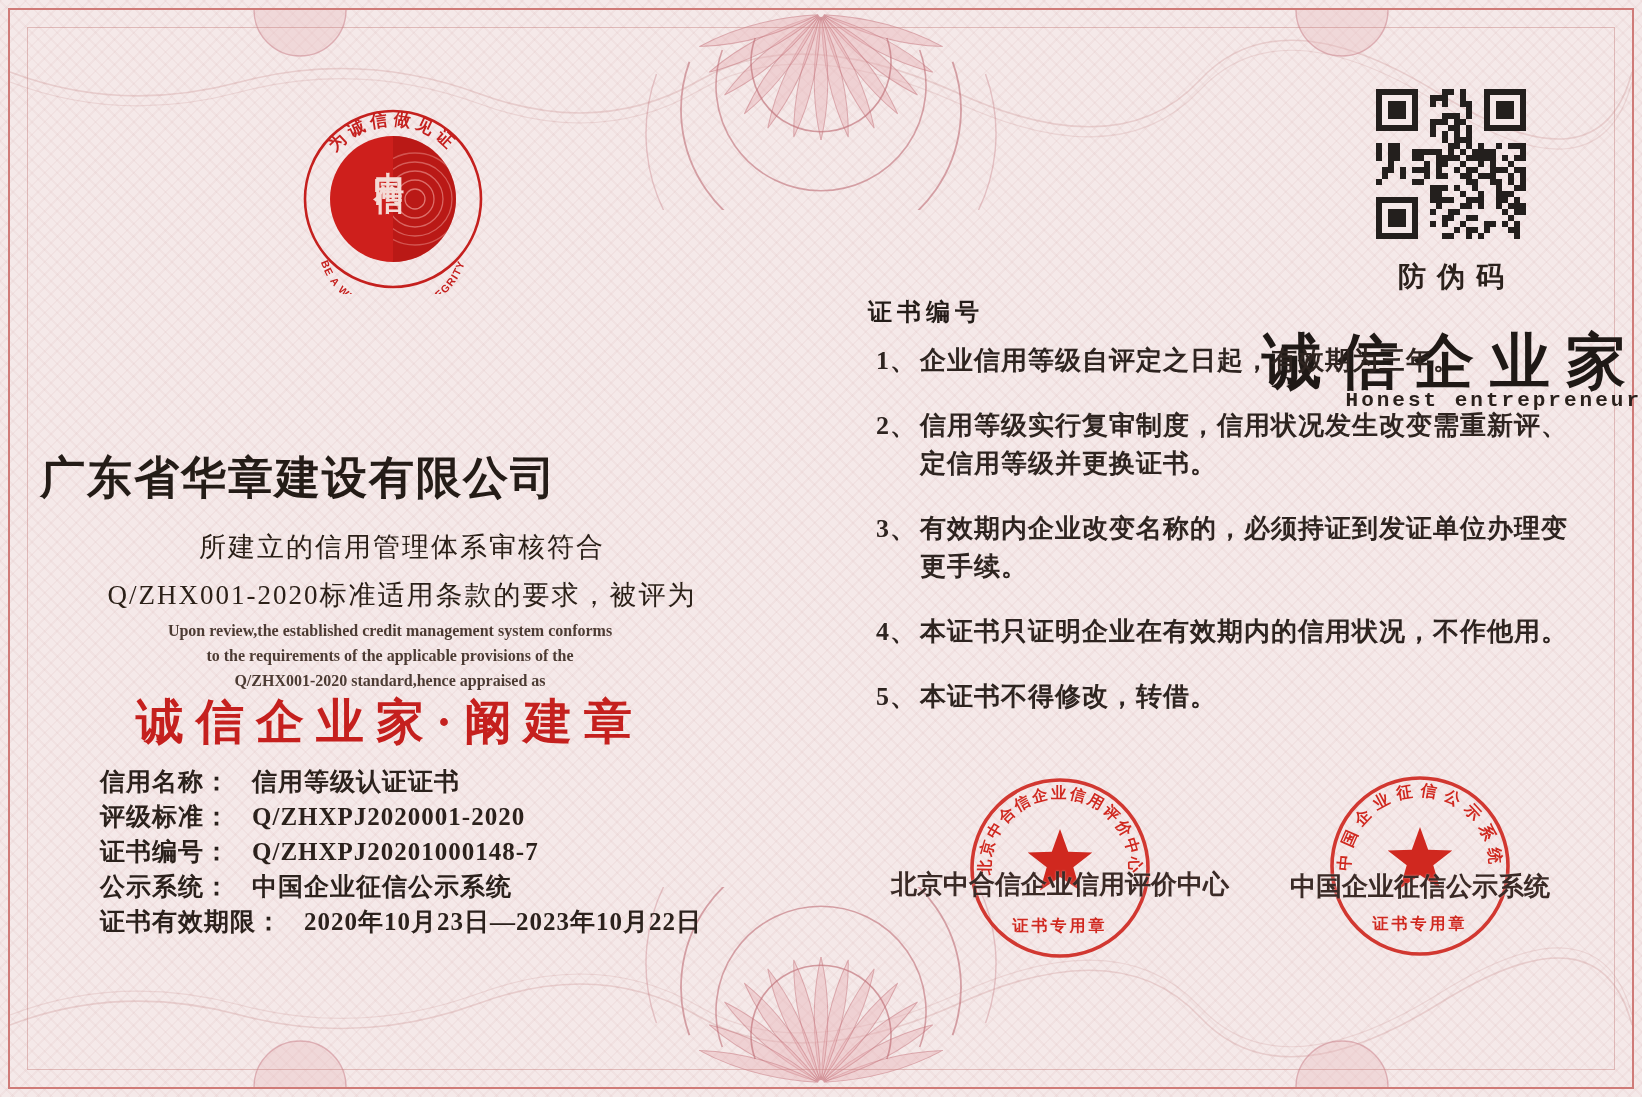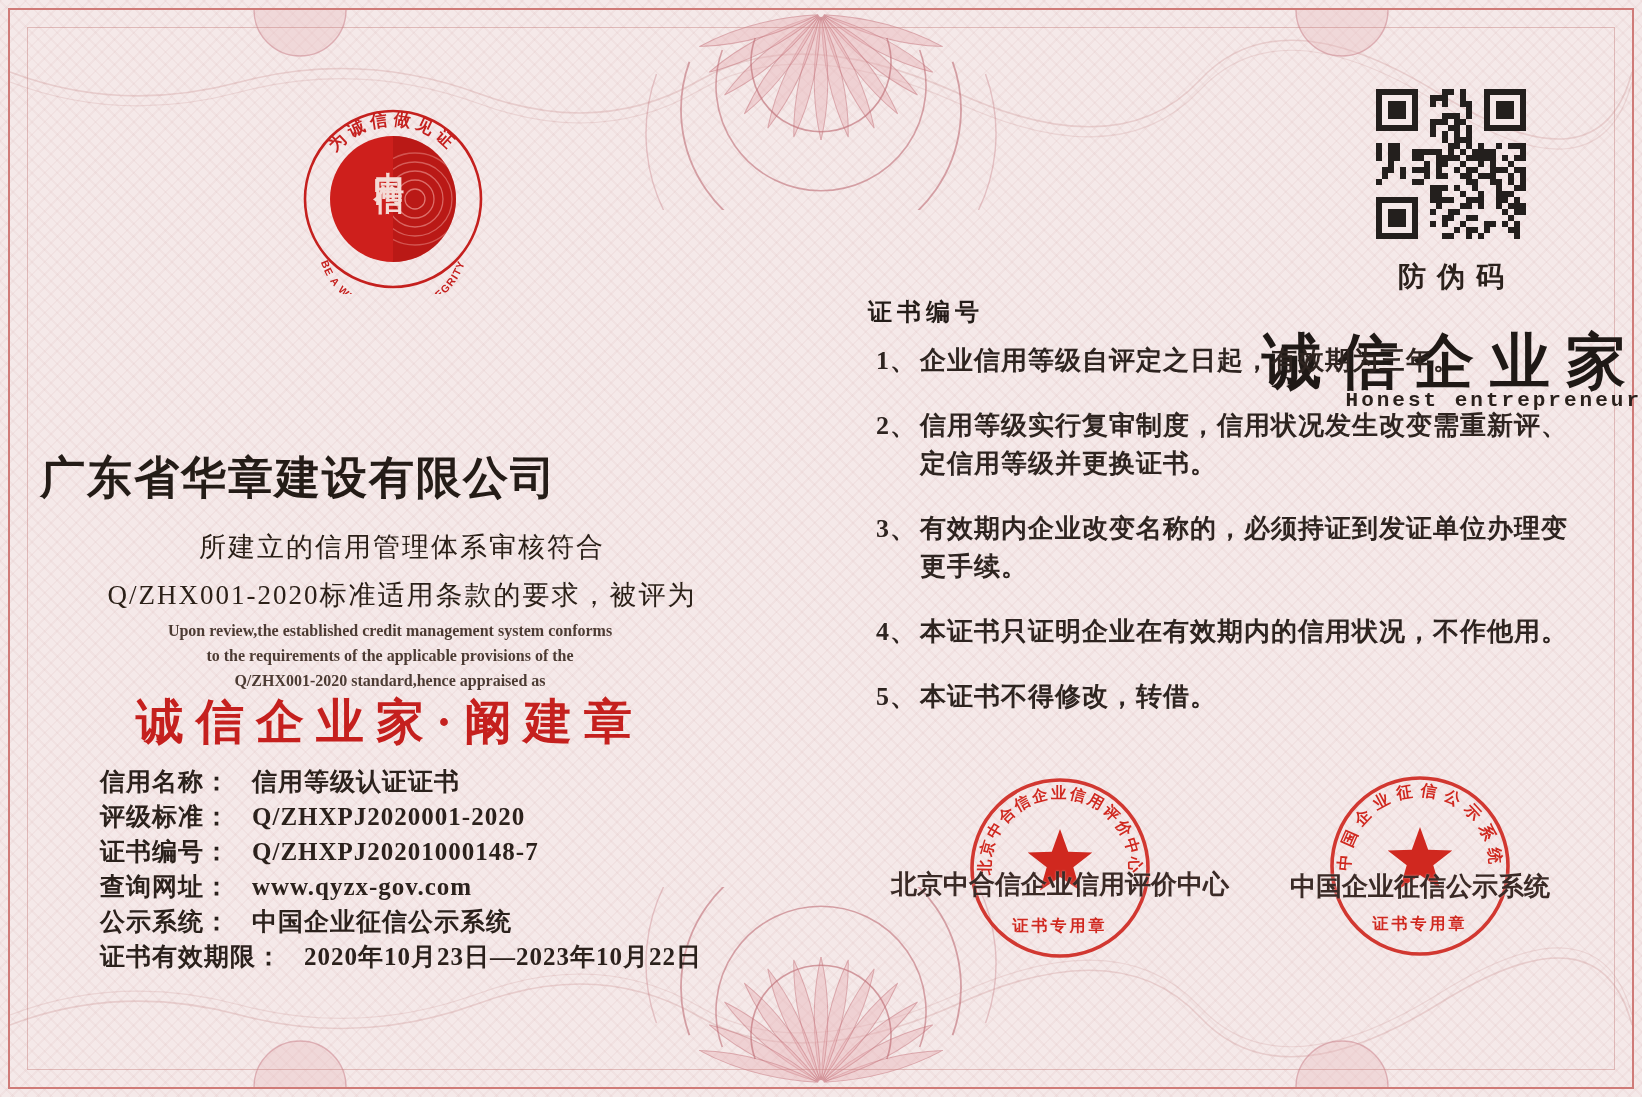--- a/index.html
+++ b/index.html
@@ -146,23 +146,20 @@
 
   <div class="abs details">
     <div class="detail-row">
       <span class="detail-label">信用名称：</span><span class="detail-value">信用等级认证证书</span>
     </div>
     <div class="detail-row">
       <span class="detail-label">评级标准：</span><span class="detail-value">Q/ZHXPJ2020001-2020</span>
     </div>
     <div class="detail-row">
       <span class="detail-label">证书编号：</span><span class="detail-value">Q/ZHXPJ20201000148-7</span>
-    </div>
-    <div class="detail-row">
-      <span class="detail-label">查询网址：</span><span class="detail-value">www.qyzx-gov.com</span>
     </div>
     <div class="detail-row">
       <span class="detail-label">公示系统：</span><span class="detail-value">中国企业征信公示系统</span>
     </div>
     <div class="detail-row">
       <span class="detail-label">证书有效期限：</span><span class="detail-value">2020年10月23日—2023年10月22日</span>
     </div>
   </div>
 
   <div class="abs qr">

